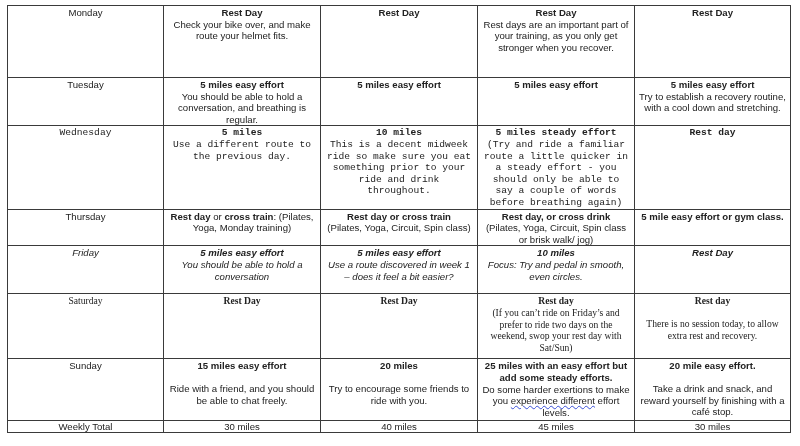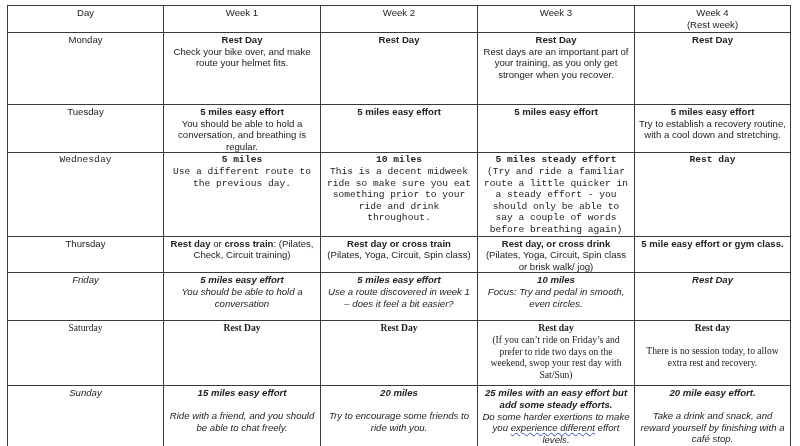--- a/index.html
+++ b/index.html
@@ -9,53 +9,35 @@
                  border-collapse: collapse; table-layout: fixed; font-size: 9.6px; line-height: 11.6px; }
     table.plan td, table.plan th { border: 1.3px solid #3a3a3a; text-align: center; vertical-align: top;
                  padding: 1px 4px 0 4px; font-weight: normal; }
     col.c0 { width: 156px; } col.c1 { width: 157px; } col.c2 { width: 157px; } col.c3 { width: 157px; } col.c4 { width: 156px; }
     .b { font-weight: bold; display: block; }
     .t { display: block; }
     .gap { display: block; height: 11px; }
     .u { text-decoration: underline wavy #3a4fd8; text-decoration-thickness: 1px; }
     tr.r-head { height: 27px; } tr.r-mon { height: 72px; } tr.r-tue { height: 48px; }
     tr.r-wed { height: 63px; font-family: Liberation Mono, monospace; } tr.r-thu { height: 35px; } tr.r-fri { height: 48px; font-style: italic; }
-    tr.r-sat { height: 65px; font-family: Liberation Serif, serif; } tr.r-sun { height: 62px; font-style: italic; } tr.r-tot { height: 12px; }
+    tr.r-sat { height: 65px; font-family: Liberation Serif, serif; } tr.r-sun { height: 62px; } tr.r-tot { height: 12px; }
     tr.r-tot td { padding-top: 0; line-height: 11px; }
   </style>
 </head>
 <body>
 
 <table class="plan">
   <colgroup>
       <col class="c0">
       <col class="c1">
       <col class="c2">
       <col class="c3">
       <col class="c4">
     </colgroup>
   <tbody>
-      <tr class="r-head">
-    <th>
-          <span class="t">Day</span>
-        </th>
-    <th>
-          <span class="t">Week 1</span>
-        </th>
-    <th>
-          <span class="t">Week 2</span>
-        </th>
-    <th>
-          <span class="t">Week 3</span>
-        </th>
-    <th>
-          <span class="t">Week 4</span>
-          <span class="t">(Rest week)</span>
-        </th>
-  </tr>
 
   <tr class="r-mon">
     <td>
           <span class="t">Monday</span>
         </td>
     <td>
           <span class="b">Rest Day</span>
           <span class="t">Check your bike over, and make route your helmet fits.</span>
         </td>
     <td>
@@ -109,21 +91,21 @@
     <td>
           <span class="b">Rest day</span>
         </td>
   </tr>
 
   <tr class="r-thu">
     <td>
           <span class="t">Thursday</span>
         </td>
     <td>
-          <span class="t"><b>Rest day</b><span> or </span><b>cross train</b><span>: (Pilates, Check, Circuit training)</span></span>
+          <span class="t"><b>Rest day</b><span> or </span><b>cross train</b><span>: (Pilates, Yoga, Monday training)</span></span>
         </td>
     <td>
           <span class="b">Rest day or cross train</span>
           <span class="t">(Pilates, Yoga, Circuit, Spin class)</span>
         </td>
     <td>
           <span class="b">Rest day, or cross drink</span>
           <span class="t">(Pilates, Yoga, Circuit, Spin class or brisk walk/ jog)</span>
         </td>
     <td>

